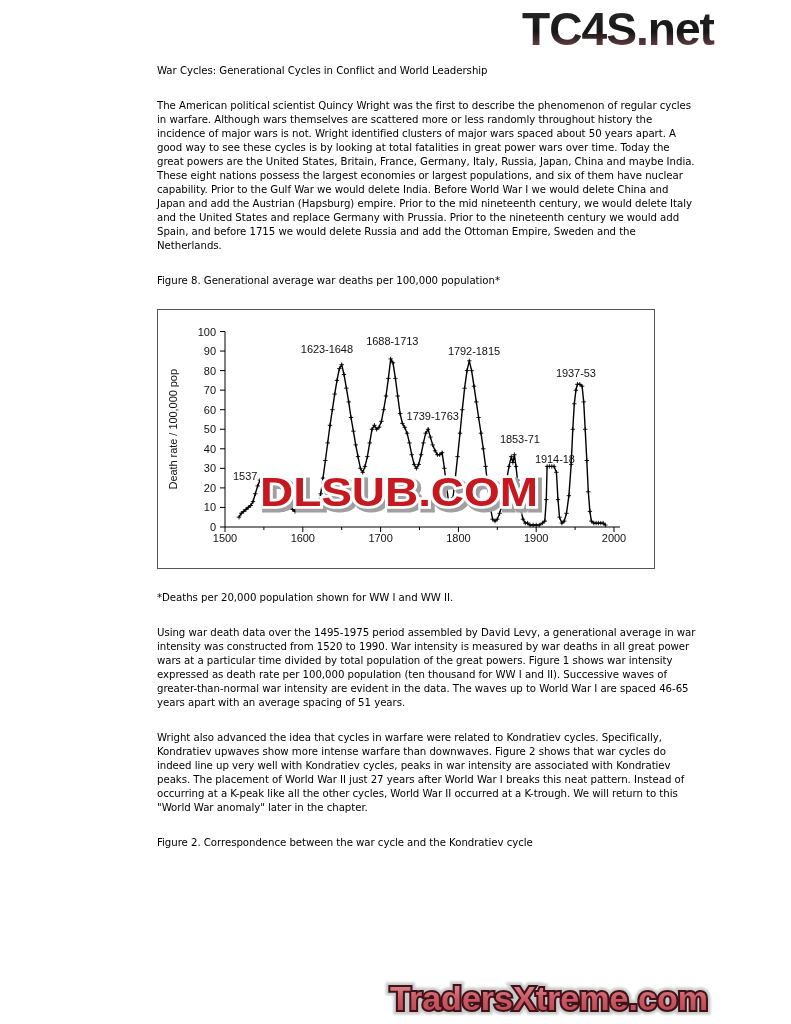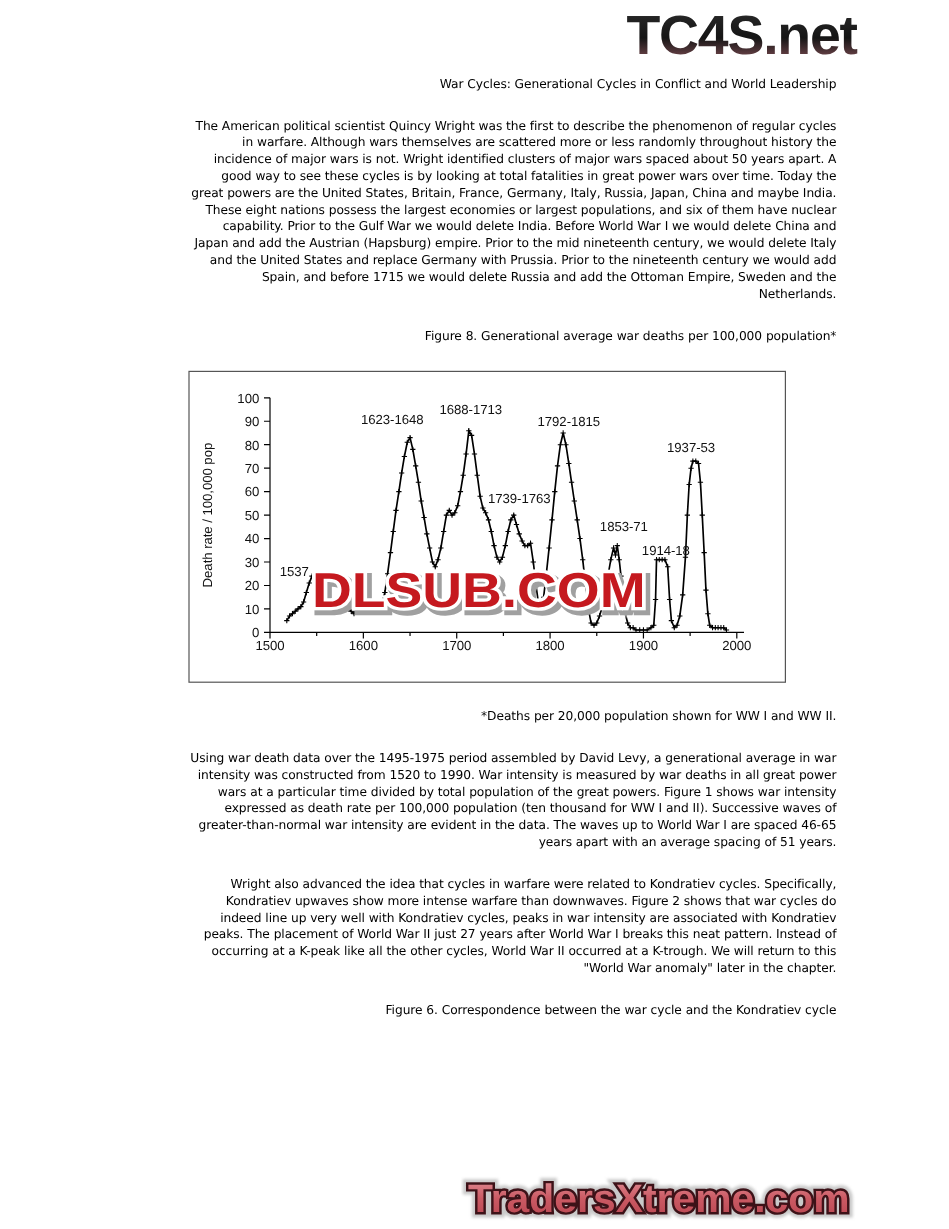--- a/index.html
+++ b/index.html
@@ -4,21 +4,21 @@
 <style>
   html,body{margin:0;padding:0;background:#fff;}
   .page{position:relative;width:720px;height:1024px;background:#fff;overflow:hidden;
         font-family:"DejaVu Sans",sans-serif;color:#000;}
   
   .top-logo{position:absolute;top:2px;right:3px;}
   .top-logo text{font-family:"Liberation Sans",sans-serif;font-weight:bold;letter-spacing:-1px;}
   
   .content{position:absolute;left:157px;top:64px;width:540px;
            font-size:10.2px;line-height:14px;letter-spacing:-0.05px;}
-  .content p{margin:0 0 21px 0;text-align:right;}
+  .content p{margin:0 0 21px 0;}
   .title{margin:0 0 22px 0;}
   
   .chart-box{width:496px;height:258px;border:1px solid #555;background:#fff;margin:0 0 22px 0;}
   .chart-box svg{display:block;}
   .chart-box text{font-family:"Liberation Sans",sans-serif;}
   
   .bottom-logo{position:absolute;top:977px;right:6px;}
   .bottom-logo text{font-family:"Liberation Sans",sans-serif;font-weight:bold;}
   .halo{filter:blur(1.2px);}
 </style>
@@ -112,21 +112,21 @@
           </g>
         </svg>
     </div>
 
     <p>*Deaths per 20,000 population shown for WW I and WW II.</p>
 
     <p>Using war death data over the 1495-1975 period assembled by David Levy, a generational average in war intensity was constructed from 1520 to 1990. War intensity is measured by war deaths in all great power wars at a particular time divided by total population of the great powers. Figure 1 shows war intensity expressed as death rate per 100,000 population (ten thousand for WW I and II). Successive waves of greater-than-normal war intensity are evident in the data. The waves up to World War I are spaced 46-65 years apart with an average spacing of 51 years.</p>
 
     <p>Wright also advanced the idea that cycles in warfare were related to Kondratiev cycles. Specifically, Kondratiev upwaves show more intense warfare than downwaves. Figure 2 shows that war cycles do indeed line up very well with Kondratiev cycles, peaks in war intensity are associated with Kondratiev peaks. The placement of World War II just 27 years after World War I breaks this neat pattern. Instead of occurring at a K-peak like all the other cycles, World War II occurred at a K-trough. We will return to this "World War anomaly" later in the chapter.</p>
 
-    <p class="fig-caption">Figure 6. Correspondence between the war cycle and the Kondratiev cycle</p>
+    <p class="fig-caption">Figure 2. Correspondence between the war cycle and the Kondratiev cycle</p>
   </div>
 
   <svg class="bottom-logo" width="330" height="44" viewBox="0 0 330 44">
     <defs>
       <linearGradient id="bg" x1="0" y1="0" x2="0" y2="1">
         <stop offset="0" style="stop-color:var(--bottom-logo-fill-light,#e2939a)"></stop>
         <stop offset="0.5" style="stop-color:var(--bottom-logo-fill,#cb5a64)"></stop>
         <stop offset="1" style="stop-color:var(--bottom-logo-fill-deep,#b84550)"></stop>
       </linearGradient>
     </defs>

